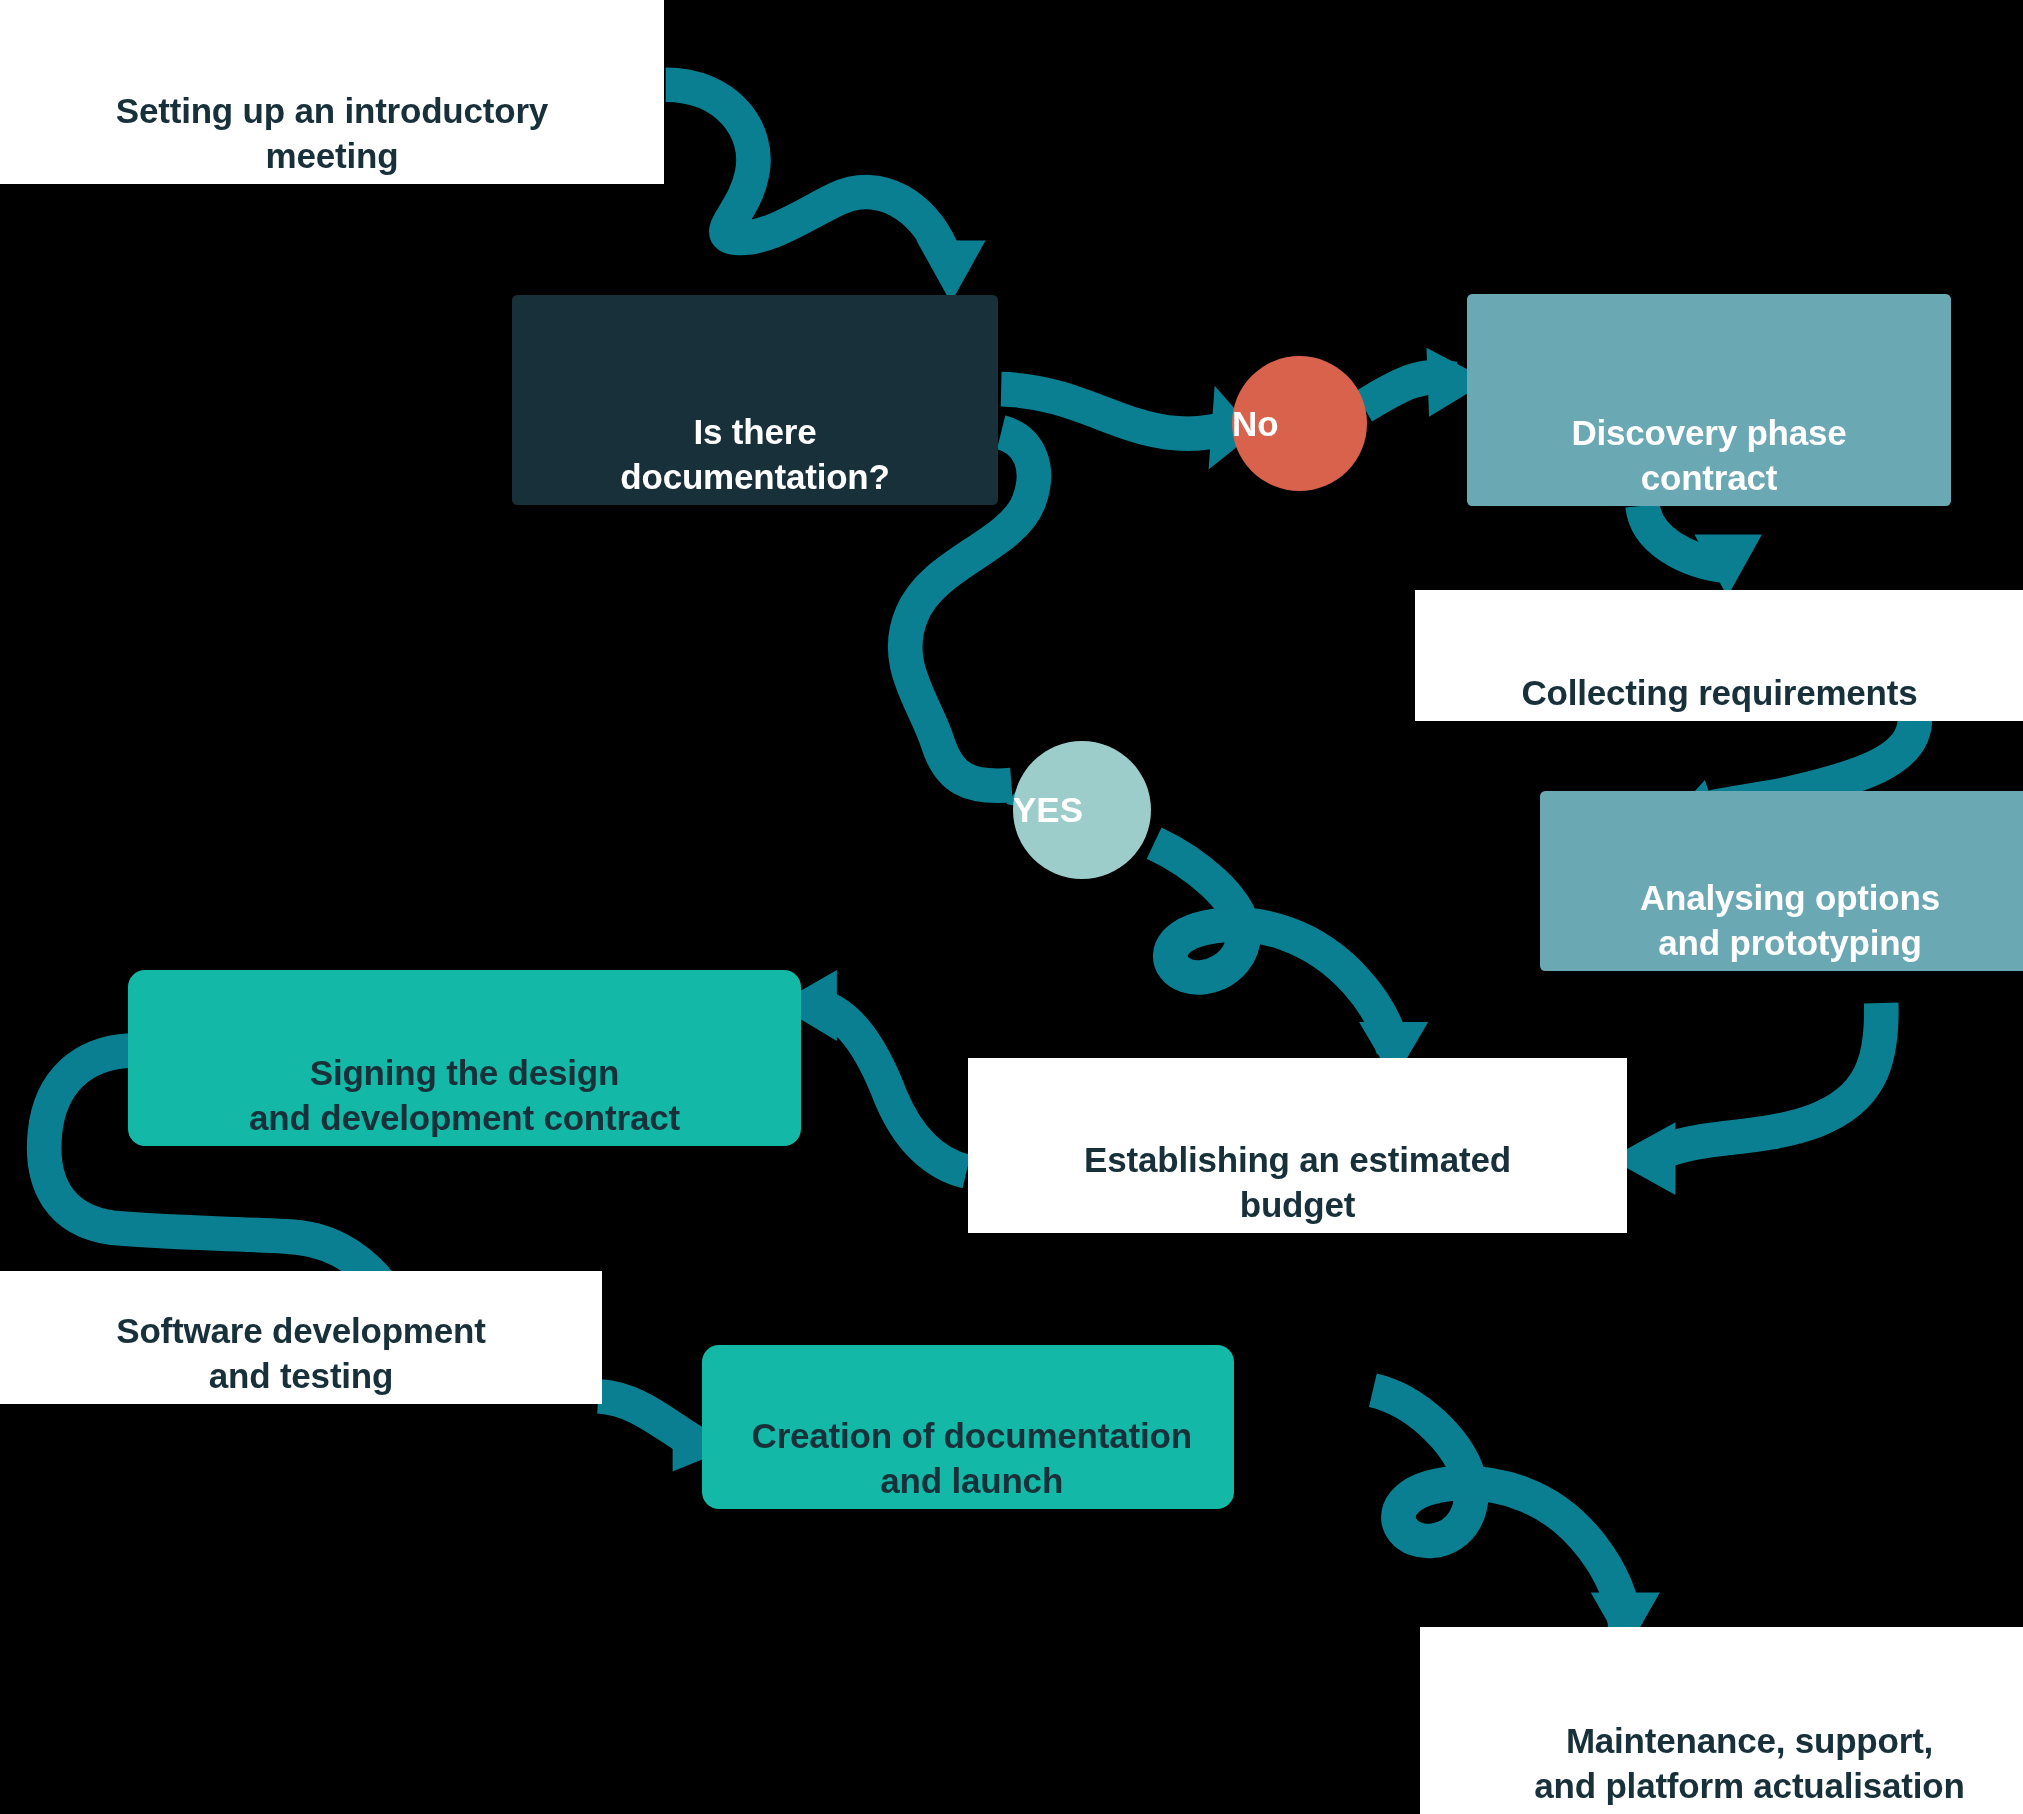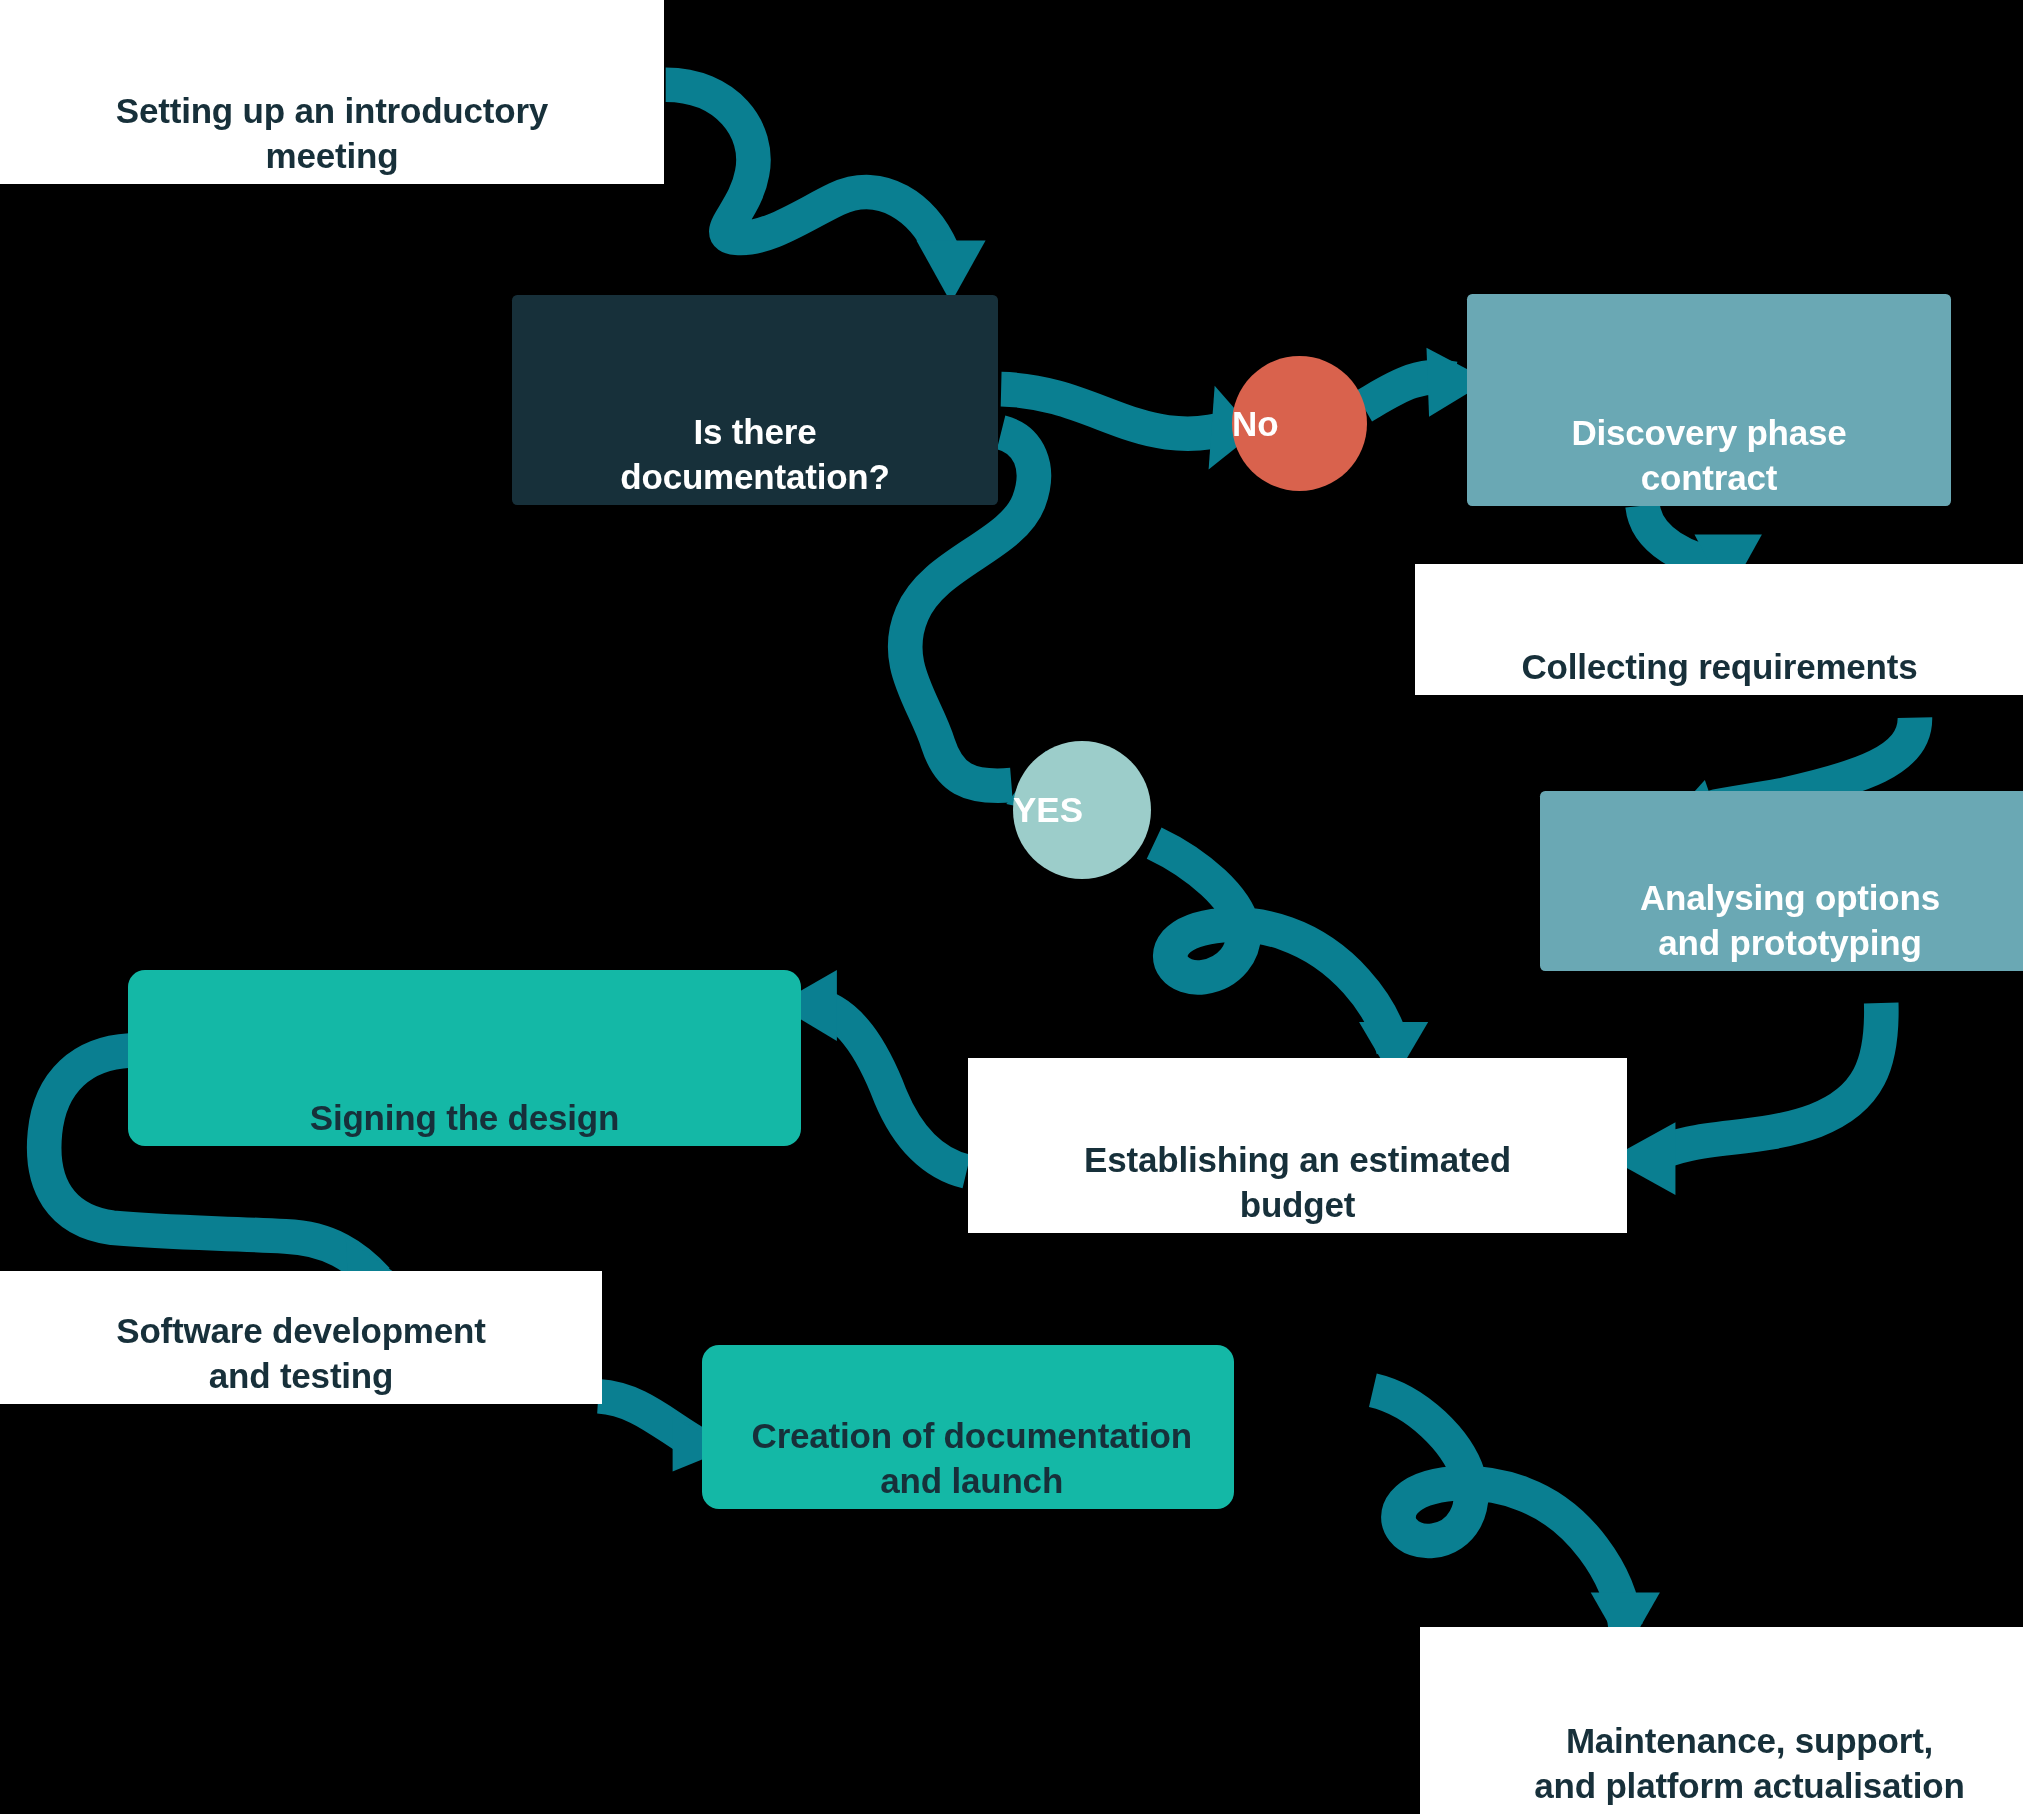--- a/index.html
+++ b/index.html
@@ -153,40 +153,41 @@
     <span>No</span>
   </div>
 
   <div class="node node-teal-white-text" style="left:1467px; top:294px; width:484px; height:212px; font-size:35px;">
     <div class="lines">
       <div>Discovery phase</div>
       <div>contract</div>
     </div>
   </div>
 
-  <div class="node node-white" style="left:1415px; top:564px; width:609px; height:131px; font-size:35px;">
+  <div class="node node-white" style="left:1415px; top:590px; width:609px; height:131px; font-size:35px;">
     <div class="lines">
       <div>Collecting requirements</div>
     </div>
   </div>
 
   <div class="decision dec-yes" style="left:1013px; top:741px; width:138px; height:138px; font-size:35px;">
     <span>YES</span>
   </div>
 
   <div class="node node-teal-white-text" style="left:1524px; top:791px; width:500px; height:180px; font-size:35px;margin-left:16px;">
     <div class="lines">
       <div>Analysing options</div>
       <div>and prototyping</div>
     </div>
   </div>
 
   <div class="node node-teal" style="left:128px; top:970px; width:673px; height:176px; font-size:35px;">
     <div class="lines">
       <div>Signing the design</div>
+      <div>and development contract</div>
     </div>
   </div>
 
   <div class="node node-white" style="left:968px; top:1058px; width:659px; height:175px; font-size:35px;">
     <div class="lines">
       <div>Establishing an estimated</div>
       <div>budget</div>
     </div>
   </div>
 

